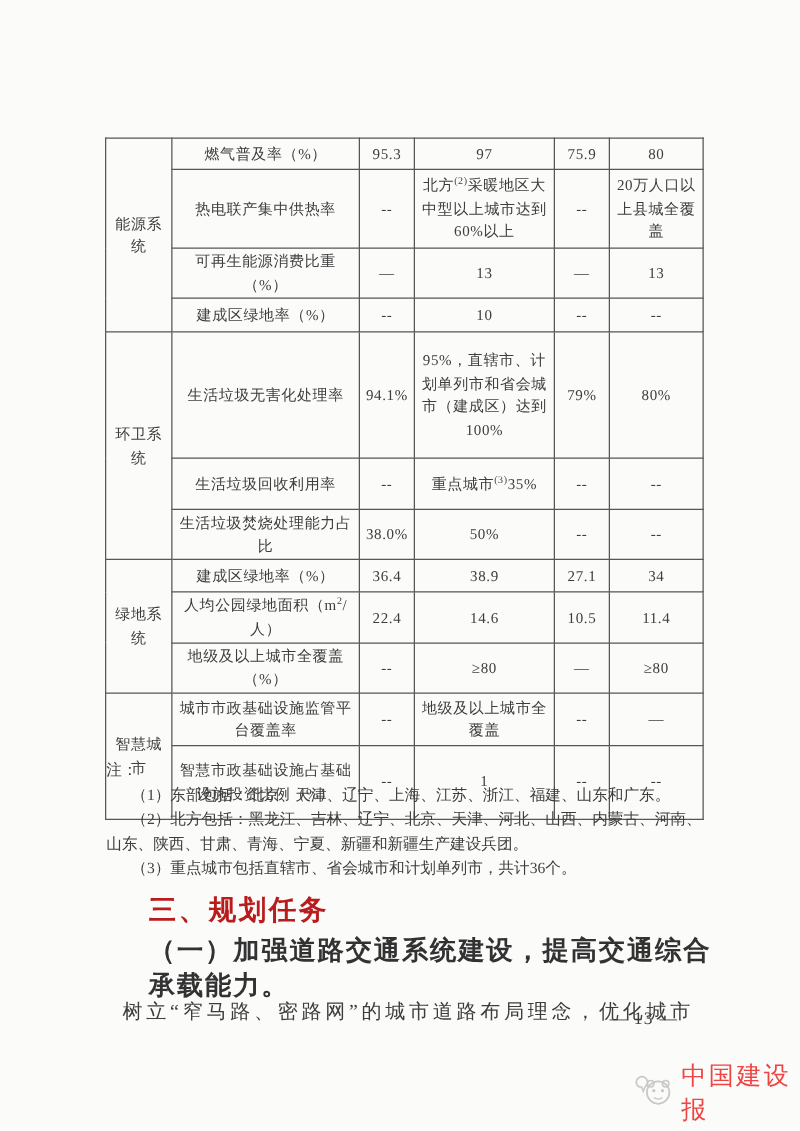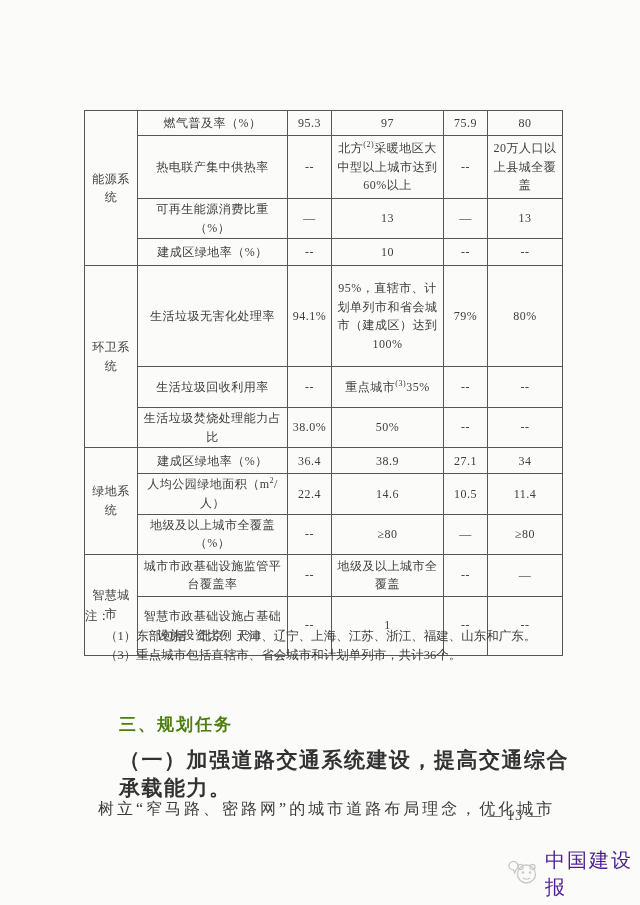--- a/index.html
+++ b/index.html
@@ -29,42 +29,42 @@
 
   
   .notes{position:absolute;left:85px;top:607px;width:482px;font-size:12.5px;line-height:19.5px;}
   .notes p{margin:0;}
   .notes p.item{text-indent:20px;}
 
   
   .heading{
     position:absolute;left:119px;top:713px;
     font-family:"Liberation Sans","DejaVu Sans",sans-serif;
-    font-weight:bold;font-size:17px;letter-spacing:2px;color:#4d7c0f;
+    font-weight:bold;font-size:22px;letter-spacing:2px;color:#b91c1c;
   }
   .subheading{
     position:absolute;left:119px;top:746px;width:460px;
     font-weight:bold;font-size:21px;letter-spacing:1.5px;color:#323232;
   }
   .paragraph{
     position:absolute;left:98px;top:782px;width:470px;
     font-size:16px;letter-spacing:3px;margin-top:17px;
   }
   .pagenum{
     position:absolute;left:460px;top:808px;width:110px;
     font-size:14px;text-align:center;letter-spacing:1px;
   }
 
   
   .footer{
     position:absolute;left:505px;top:858px;height:32px;
     display:flex;align-items:center;gap:4px;
   }
   .brand{
-    font-size:20px;letter-spacing:2px;color:#4c1d95;
+    font-size:20px;letter-spacing:2px;color:#ef4444;
     font-family:"Liberation Sans","DejaVu Sans",sans-serif;
   }
 </style>
 </head>
 <body>
 
 <div class="page">
 
   <table class="grid">
     <colgroup>
@@ -163,20 +163,21 @@
         <td>1</td>
         <td>--</td>
         <td>--</td>
       </tr>
     </tbody>
   </table>
 
   <div class="notes">
     <p>注：</p>
     <p class="item">（1）东部包括：北京、天津、辽宁、上海、江苏、浙江、福建、山东和广东。</p>
+    <p class="item">（2）北方包括：黑龙江、吉林、辽宁、北京、天津、河北、山西、内蒙古、河南、山东、陕西、甘肃、青海、宁夏、新疆和新疆生产建设兵团。</p>
     <p class="item">（3）重点城市包括直辖市、省会城市和计划单列市，共计36个。</p>
   </div>
 
   <div class="heading">三、规划任务</div>
   <div class="subheading">（一）加强道路交通系统建设，提高交通综合承载能力。</div>
   <div class="paragraph">树立“窄马路、密路网”的城市道路布局理念，优化城市</div>
   <div class="pagenum">— 13 —</div>
 
   <div class="footer">
     <span>

